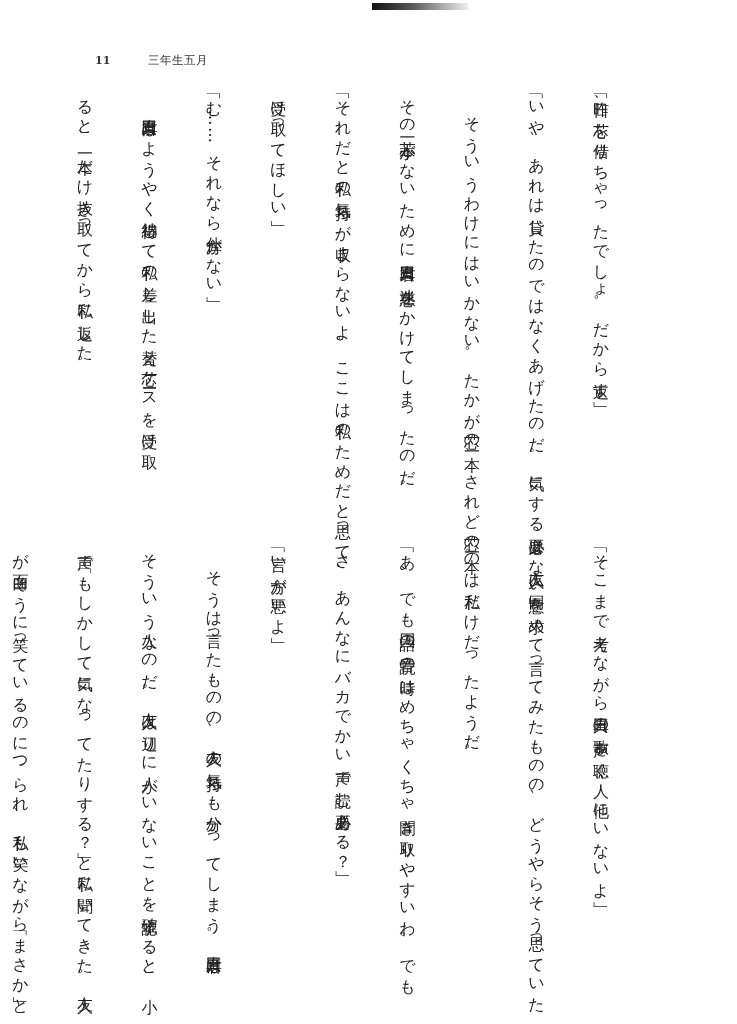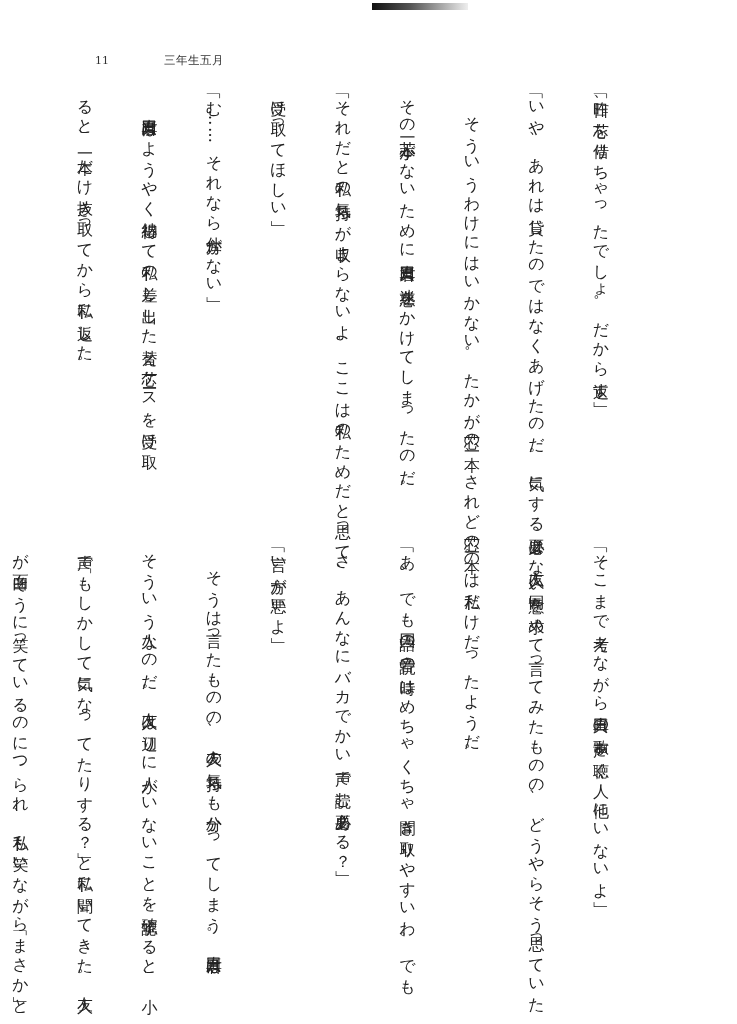--- a/index.html
+++ b/index.html
@@ -1,21 +1,21 @@
 <!DOCTYPE html>
 <html><head>
 <meta charset="utf-8">
 <style>
   html, body { margin: 0; padding: 0; background: #ffffff; }
   body { width: 737px; height: 1024px; position: relative; overflow: hidden;
          font-family: "DejaVu Serif", "Liberation Serif", serif; color: #222; }
   .grad-bar { position: absolute; left: 372px; top: 3px; width: 96px; height: 7px;
               background: linear-gradient(to right, #111 0%, #555 40%, #bbb 80%, #eee 100%); }
-  .page-num { position: absolute; left: 95px; top: 54px; font-size: 11px; color: #333; }
-  .running-title { position: absolute; left: 164px; top: 53px; font-size: 11.5px; color: #333; letter-spacing: 0.5px; }
+  .page-num { position: absolute; left: 95px; top: 54px; font-size: 11px; color: #333; font-weight: bold; }
+  .running-title { position: absolute; left: 148px; top: 53px; font-size: 11.5px; color: #333; letter-spacing: 0.5px; }
   .block { position: absolute; writing-mode: vertical-rl; font-size: 16px;
            line-height: 21.5px; letter-spacing: 1.6px; white-space: pre; }
   .block.top { right: 82px; top: 88px; height: 420px; }
   .block.bottom { right: 82px; top: 542px; height: 420px; }
   .col { display: block; }
 </style>
 </head>
 <body>
 
 <div class="grad-bar"></div>

